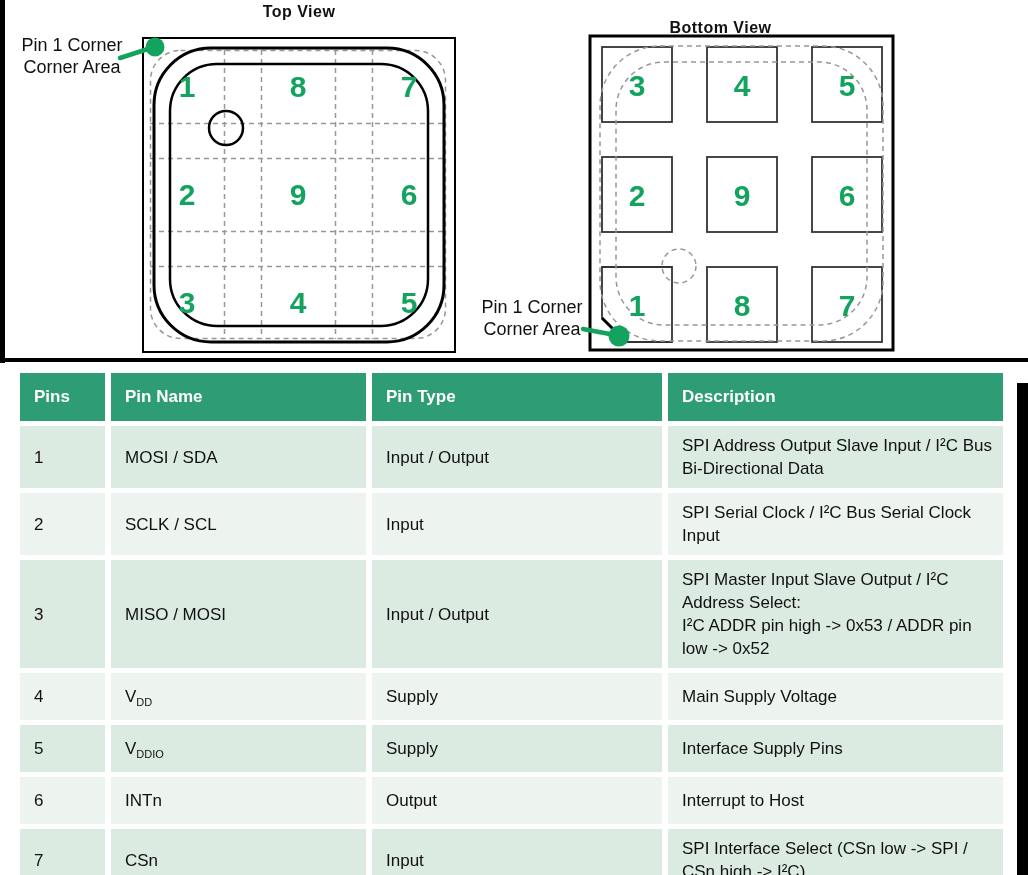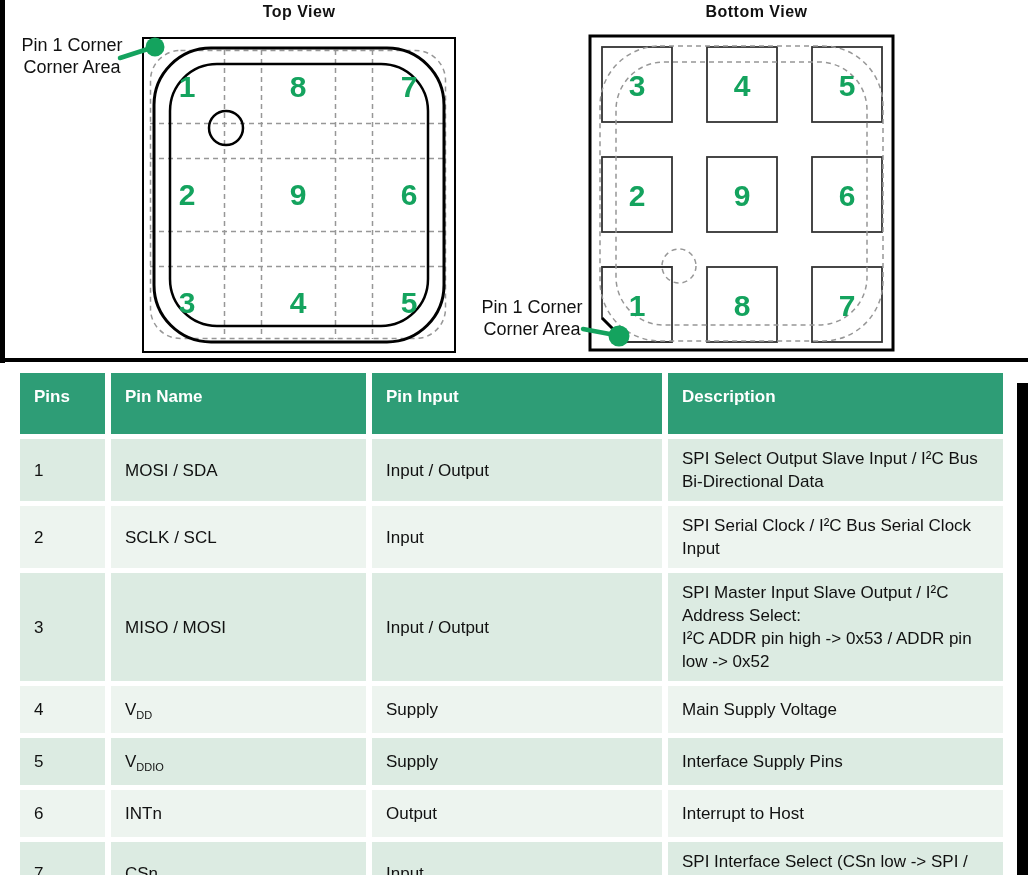--- a/index.html
+++ b/index.html
@@ -9,41 +9,41 @@
   
   .edge{position:absolute;background:#000;}
   #edge-left{left:0;top:0;width:5px;height:363px;}
   #edge-hline{left:0;top:358px;width:1028px;height:4px;}
   #edge-right{left:1017px;top:383px;width:11px;height:492px;}
 
   
   .view-title{position:absolute;top:3px;text-align:center;
               font-size:16px;font-weight:700;letter-spacing:.5px;}
   #top-title{left:143px;width:312px;}
-  #bottom-title{left:605px;width:303px;}
+  #bottom-title{left:569px;width:303px;margin-top:16px;}
   .corner-label{position:absolute;font-size:18px;line-height:22px;
                 text-align:center;white-space:nowrap;}
   #top-corner-label{left:16px;top:34px;width:112px;}
   #bottom-corner-label{left:476px;top:296px;width:112px;}
 
   
   #pin-svg{position:absolute;left:0;top:0;}
   .dash{fill:none;stroke:#979797;stroke-width:1.5;stroke-dasharray:5 4;}
   .thick{fill:none;stroke:#000;}
   .pad{fill:#fff;stroke:#333;stroke-width:1.8;}
   .pin-num{font-family:"Liberation Sans",sans-serif;font-weight:bold;
            font-size:30px;fill:var(--accent-green);}
   .green-dot{fill:var(--accent-green);stroke:none;}
   .green-line{stroke:var(--accent-green);stroke-width:4.5;stroke-linecap:round;}
 
   
   #table-wrap{position:absolute;left:14px;top:368px;}
   table{border-collapse:separate;border-spacing:6px 5px;table-layout:fixed;}
   th{background:var(--header-green);color:#fff;font-size:17px;font-weight:bold;
-     text-align:left;padding:0 10px 13px 14px;height:48px;vertical-align:middle;}
+     text-align:left;padding:0 10px 0 14px;height:48px;vertical-align:middle;}
   td{font-size:17px;padding:8px 10px 8px 14px;height:47px;vertical-align:middle;
      line-height:23px;box-sizing:border-box;}
   tr.shade-dark td{background:var(--row-dark);}
   tr.shade-light td{background:var(--row-light);}
   td .desc{white-space:pre-line;}
   sub{font-size:11px;line-height:0;}
 </style>
 </head>
 <body>
 
@@ -126,30 +126,30 @@
     <colgroup>
       <col style="width:85px">
         <col style="width:255px">
       <col style="width:290px">
         <col style="width:335px">
     </colgroup>
     <thead>
         <tr id="header-row">
           <th>Pins</th>
           <th>Pin Name</th>
-          <th>Pin Input</th>
+          <th>Pin Type</th>
           <th>Description</th>
         </tr>
       </thead>
     <tbody id="table-body">
         <tr class="shade-dark">
           <td>1</td>
           <td>MOSI / SDA</td>
           <td>Input / Output</td>
-          <td><span class="desc">SPI Select Output Slave Input / I²C Bus Bi-Directional Data</span></td>
+          <td><span class="desc">SPI Address Output Slave Input / I²C Bus Bi-Directional Data</span></td>
         </tr>
         <tr class="shade-light">
           <td>2</td>
           <td>SCLK / SCL</td>
           <td>Input</td>
           <td><span class="desc">SPI Serial Clock / I²C Bus Serial Clock Input</span></td>
         </tr>
         <tr class="shade-dark" style="height: 76px;">
           <td>3</td>
           <td>MISO / MOSI</td>

